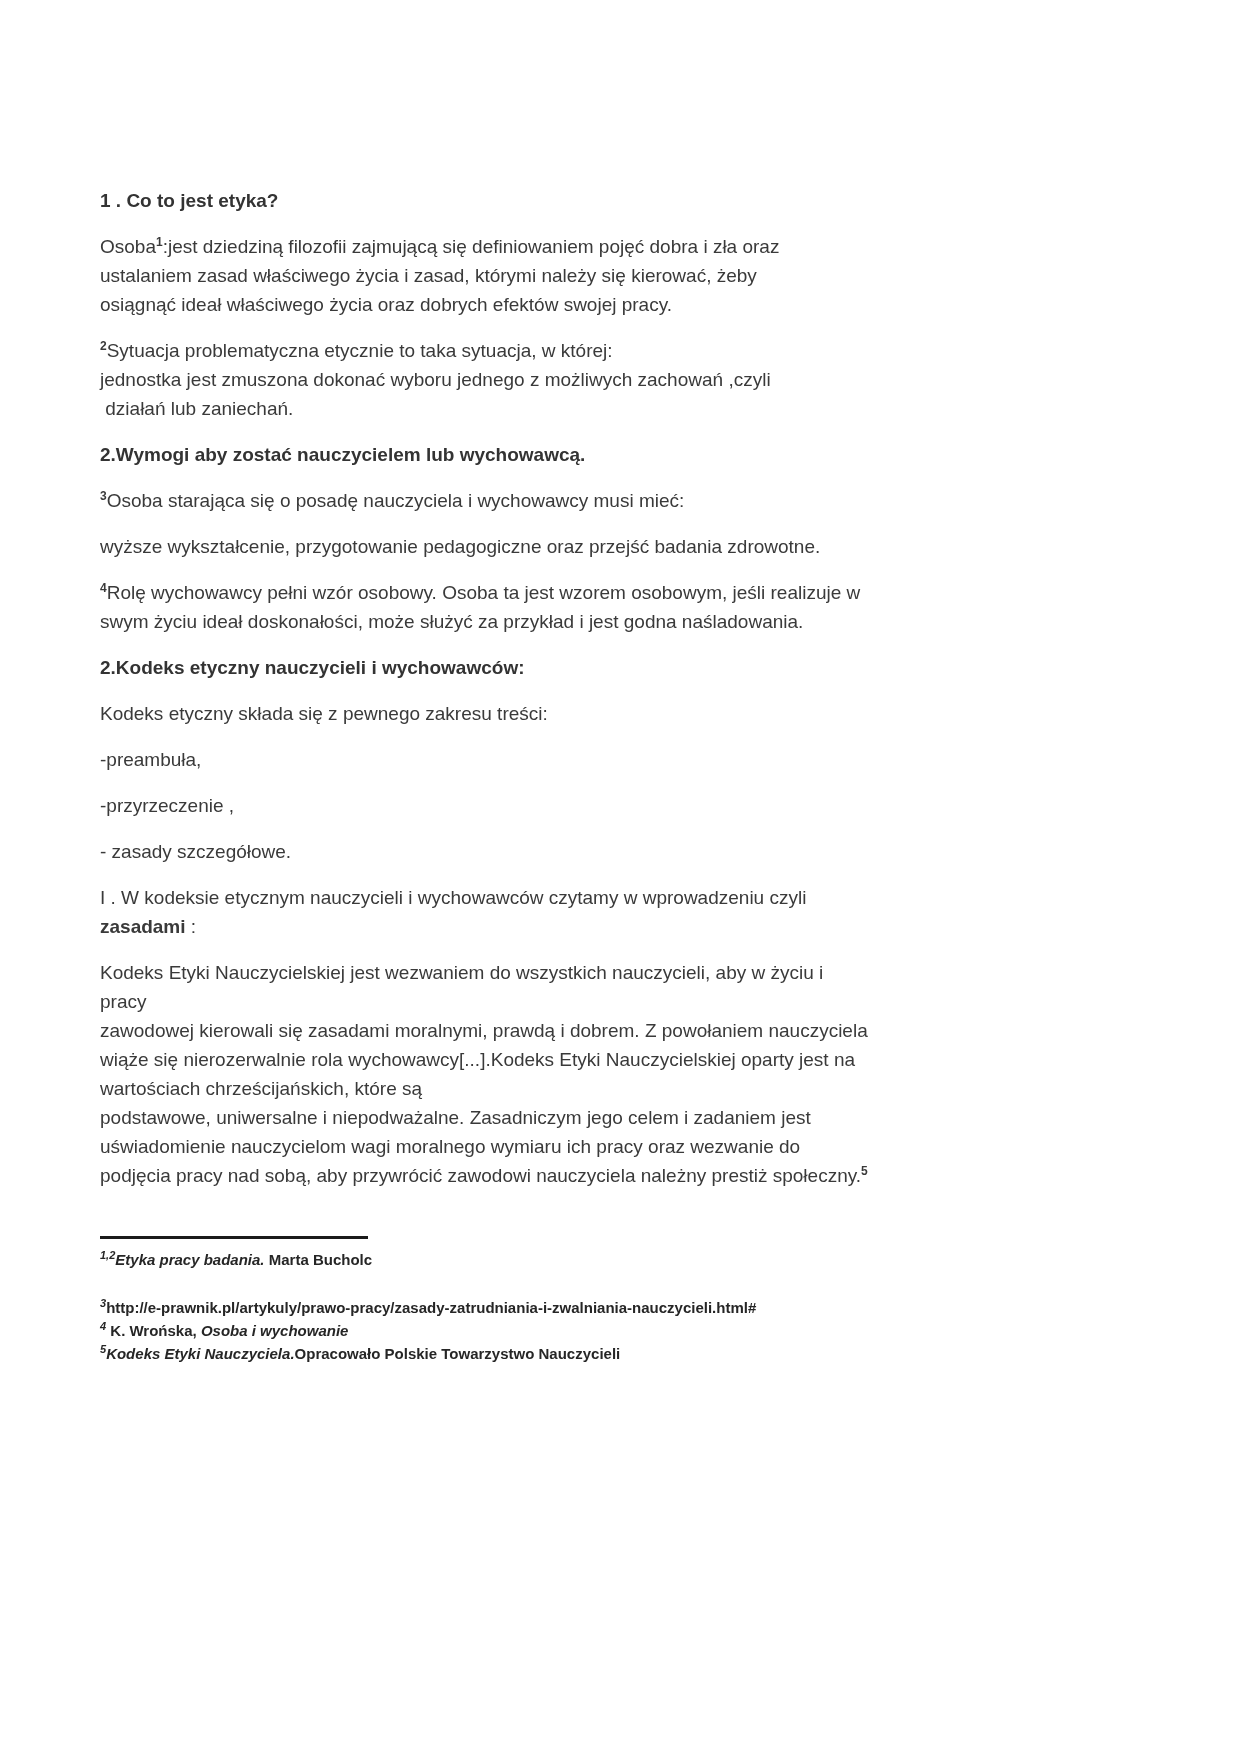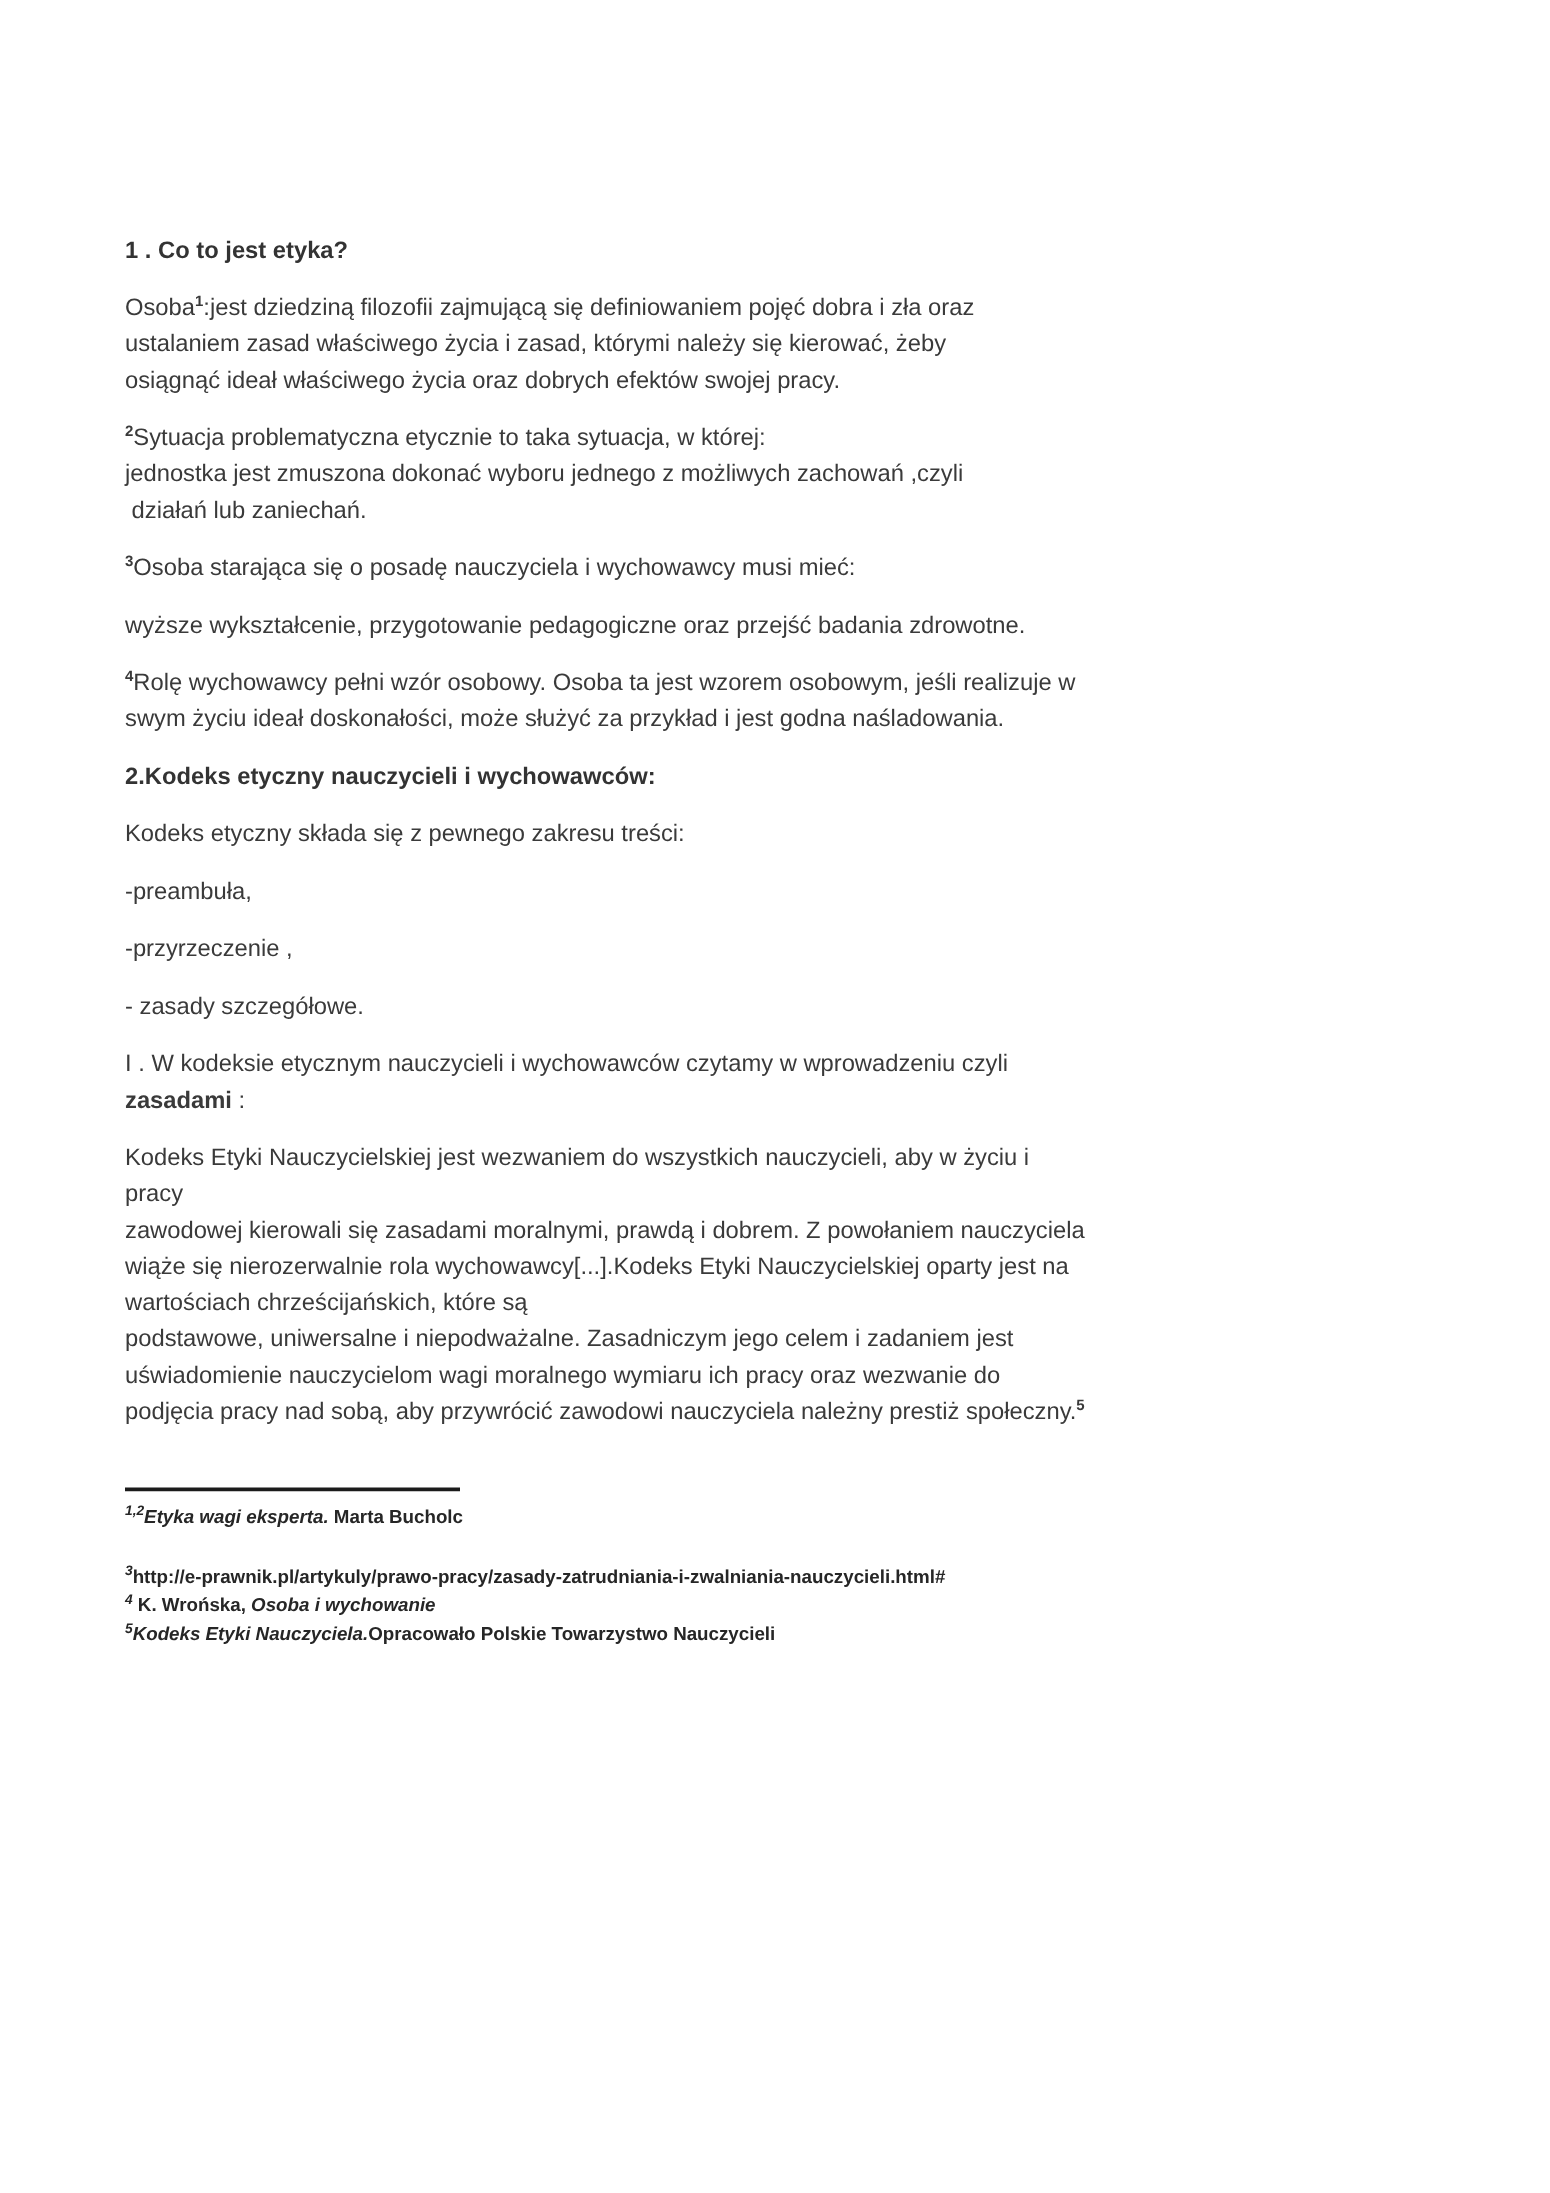--- a/index.html
+++ b/index.html
@@ -60,20 +60,21 @@
   <h2 class="h">1 . Co to jest etyka?</h2>
 
   <p class="para"><span>Osoba</span><sup>1</sup><span>:jest dziedziną filozofii zajmującą się definiowaniem pojęć dobra i zła oraz
 ustalaniem zasad właściwego życia i zasad, którymi należy się kierować, żeby
 osiągnąć ideał właściwego życia oraz dobrych efektów swojej pracy.</span></p>
 
   <p class="para"><sup>2</sup><span>Sytuacja problematyczna etycznie to taka sytuacja, w której:
 jednostka jest zmuszona dokonać wyboru jednego z możliwych zachowań ,czyli
 &nbsp;działań lub zaniechań.</span></p>
 
+  <h2 class="h">2.Wymogi aby zostać nauczycielem lub wychowawcą.</h2>
 
   <p class="para"><sup>3</sup><span>Osoba starająca się o posadę nauczyciela i wychowawcy musi mieć:</span></p>
 
   <p class="para">wyższe wykształcenie, przygotowanie pedagogiczne oraz przejść badania zdrowotne.</p>
 
   <p class="para"><sup>4</sup><span>Rolę wychowawcy pełni wzór osobowy. Osoba ta jest wzorem osobowym, jeśli realizuje w
 swym życiu ideał doskonałości, może służyć za przykład i jest godna naśladowania.</span></p>
 
   <h2 class="h">2.Kodeks etyczny nauczycieli i wychowawców:</h2>
 
@@ -91,21 +92,21 @@
 zawodowej kierowali się zasadami moralnymi, prawdą i dobrem. Z powołaniem nauczyciela
 wiąże się nierozerwalnie rola wychowawcy[...].Kodeks Etyki Nauczycielskiej oparty jest na
 wartościach chrześcijańskich, które są
 podstawowe, uniwersalne i niepodważalne. Zasadniczym jego celem i zadaniem jest
 uświadomienie nauczycielom wagi moralnego wymiaru ich pracy oraz wezwanie do
 podjęcia pracy nad sobą, aby przywrócić zawodowi nauczyciela należny prestiż społeczny.</span><sup>5</sup></p>
 
   <div class="footnote-sep"></div>
 
   <div class="footnotes">
-    <p class="fn"><sup>1,2</sup><em>Etyka wagi eksperta.</em><span> Marta Bucholc</span></p>
+    <p class="fn"><sup>1,2</sup><em>Etyka pracy badania.</em><span> Marta Bucholc</span></p>
 
     <p class="fn fn-gap"><sup>3</sup><span>http://e-prawnik.pl/artykuly/prawo-pracy/zasady-zatrudniania-i-zwalniania-nauczycieli.html#</span></p>
 
     <p class="fn"><sup>4</sup><span> K. Wrońska, </span><em>Osoba i wychowanie</em></p>
 
     <p class="fn"><sup>5</sup><em>Kodeks Etyki Nauczyciela.</em><span>Opracowało Polskie Towarzystwo Nauczycieli</span></p>
   </div>
 
 </div>
 

